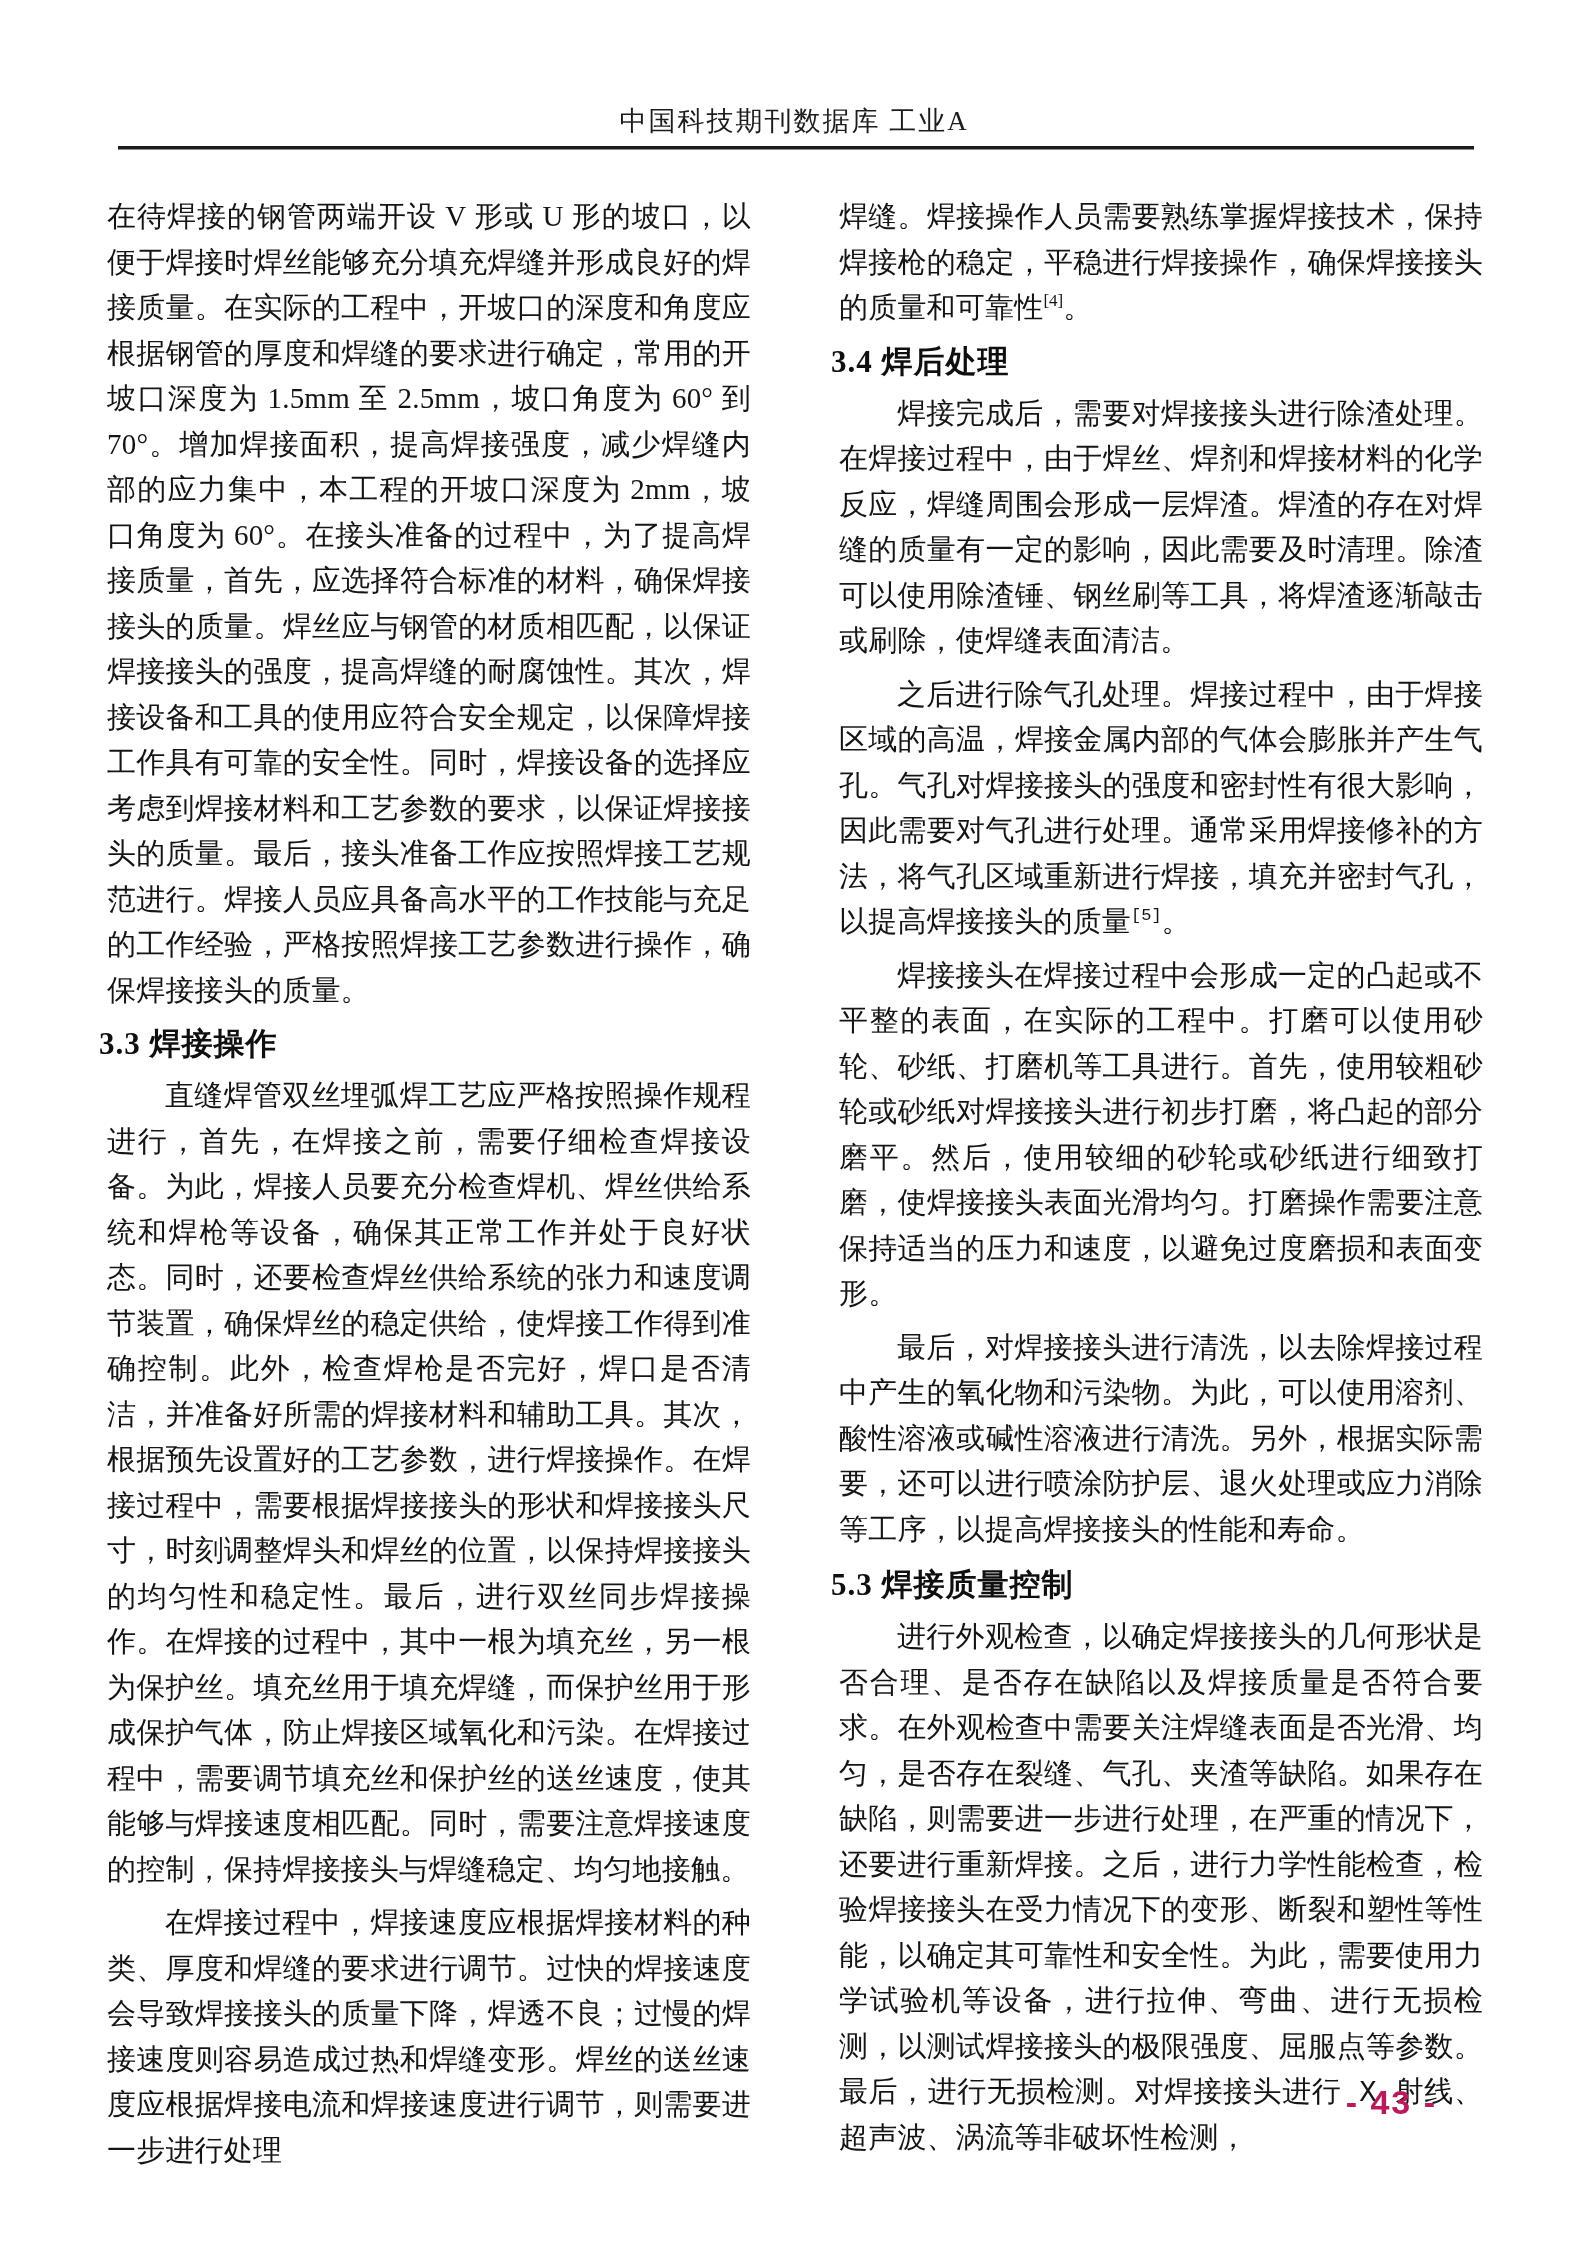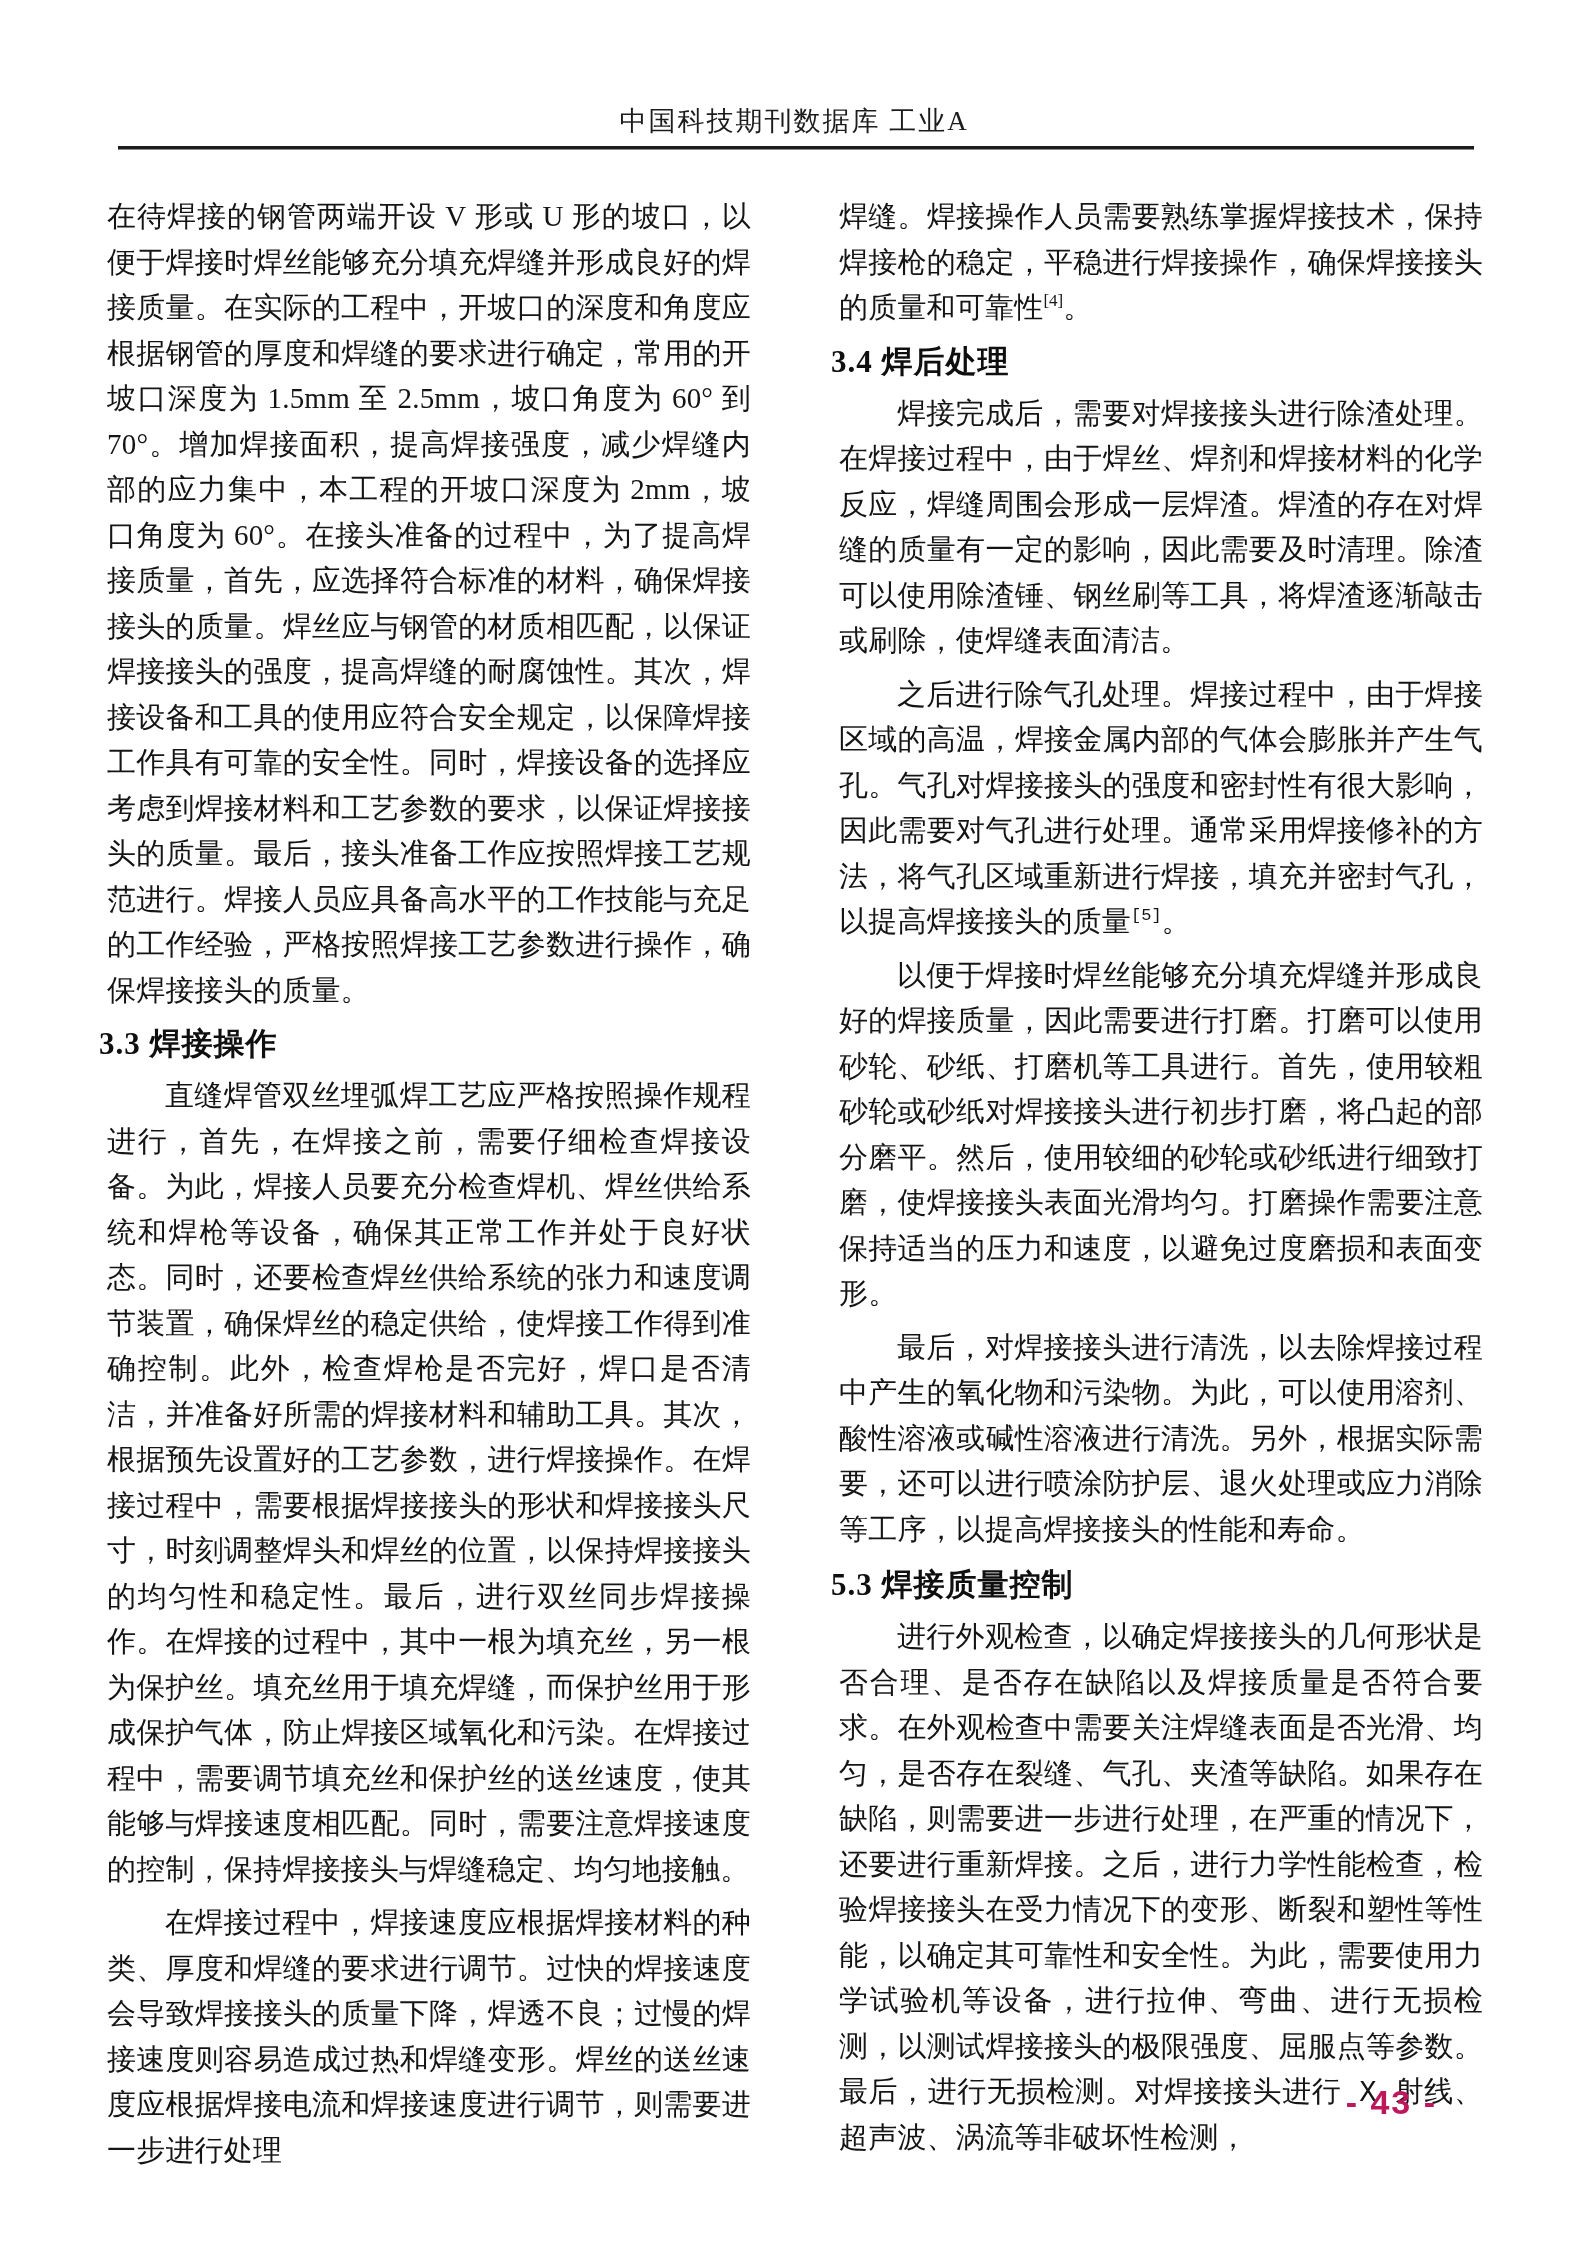--- a/index.html
+++ b/index.html
@@ -104,21 +104,21 @@
         <p class="para">在待焊接的钢管两端开设 V 形或 U 形的坡口，以便于焊接时焊丝能够充分填充焊缝并形成良好的焊接质量。在实际的工程中，开坡口的深度和角度应根据钢管的厚度和焊缝的要求进行确定，常用的开坡口深度为 1.5mm 至 2.5mm，坡口角度为 60° 到 70°。增加焊接面积，提高焊接强度，减少焊缝内部的应力集中，本工程的开坡口深度为 2mm，坡口角度为 60°。在接头准备的过程中，为了提高焊接质量，首先，应选择符合标准的材料，确保焊接接头的质量。焊丝应与钢管的材质相匹配，以保证焊接接头的强度，提高焊缝的耐腐蚀性。其次，焊接设备和工具的使用应符合安全规定，以保障焊接工作具有可靠的安全性。同时，焊接设备的选择应考虑到焊接材料和工艺参数的要求，以保证焊接接头的质量。最后，接头准备工作应按照焊接工艺规范进行。焊接人员应具备高水平的工作技能与充足的工作经验，严格按照焊接工艺参数进行操作，确保焊接接头的质量。</p>
         <h3 class="heading">3.3 焊接操作</h3>
         <p class="para indent">直缝焊管双丝埋弧焊工艺应严格按照操作规程进行，首先，在焊接之前，需要仔细检查焊接设备。为此，焊接人员要充分检查焊机、焊丝供给系统和焊枪等设备，确保其正常工作并处于良好状态。同时，还要检查焊丝供给系统的张力和速度调节装置，确保焊丝的稳定供给，使焊接工作得到准确控制。此外，检查焊枪是否完好，焊口是否清洁，并准备好所需的焊接材料和辅助工具。其次，根据预先设置好的工艺参数，进行焊接操作。在焊接过程中，需要根据焊接接头的形状和焊接接头尺寸，时刻调整焊头和焊丝的位置，以保持焊接接头的均匀性和稳定性。最后，进行双丝同步焊接操作。在焊接的过程中，其中一根为填充丝，另一根为保护丝。填充丝用于填充焊缝，而保护丝用于形成保护气体，防止焊接区域氧化和污染。在焊接过程中，需要调节填充丝和保护丝的送丝速度，使其能够与焊接速度相匹配。同时，需要注意焊接速度的控制，保持焊接接头与焊缝稳定、均匀地接触。</p>
         <p class="para indent">在焊接过程中，焊接速度应根据焊接材料的种类、厚度和焊缝的要求进行调节。过快的焊接速度会导致焊接接头的质量下降，焊透不良；过慢的焊接速度则容易造成过热和焊缝变形。焊丝的送丝速度应根据焊接电流和焊接速度进行调节，则需要进一步进行处理</p>
       </div>
     <div class="col">
         <p class="para">焊缝。焊接操作人员需要熟练掌握焊接技术，保持焊接枪的稳定，平稳进行焊接操作，确保焊接接头的质量和可靠性<sup class="cite">[4]</sup>。</p>
         <h3 class="heading">3.4 焊后处理</h3>
         <p class="para indent">焊接完成后，需要对焊接接头进行除渣处理。在焊接过程中，由于焊丝、焊剂和焊接材料的化学反应，焊缝周围会形成一层焊渣。焊渣的存在对焊缝的质量有一定的影响，因此需要及时清理。除渣可以使用除渣锤、钢丝刷等工具，将焊渣逐渐敲击或刷除，使焊缝表面清洁。</p>
         <p class="para indent">之后进行除气孔处理。焊接过程中，由于焊接区域的高温，焊接金属内部的气体会膨胀并产生气孔。气孔对焊接接头的强度和密封性有很大影响，因此需要对气孔进行处理。通常采用焊接修补的方法，将气孔区域重新进行焊接，填充并密封气孔，以提高焊接接头的质量<sup class="cite">[5]</sup>。</p>
-        <p class="para indent">以便于焊接时焊丝能够充分填充焊缝并形成良好的焊接质量，因此需要进行打磨。打磨可以使用砂轮、砂纸、打磨机等工具进行。首先，使用较粗砂轮或砂纸对焊接接头进行初步打磨，将凸起的部分磨平。然后，使用较细的砂轮或砂纸进行细致打磨，使焊接接头表面光滑均匀。打磨操作需要注意保持适当的压力和速度，以避免过度磨损和表面变形。</p>
+        <p class="para indent">焊接接头在焊接过程中会形成一定的凸起或不平整的表面，在实际的工程中。打磨可以使用砂轮、砂纸、打磨机等工具进行。首先，使用较粗砂轮或砂纸对焊接接头进行初步打磨，将凸起的部分磨平。然后，使用较细的砂轮或砂纸进行细致打磨，使焊接接头表面光滑均匀。打磨操作需要注意保持适当的压力和速度，以避免过度磨损和表面变形。</p>
         <p class="para indent">最后，对焊接接头进行清洗，以去除焊接过程中产生的氧化物和污染物。为此，可以使用溶剂、酸性溶液或碱性溶液进行清洗。另外，根据实际需要，还可以进行喷涂防护层、退火处理或应力消除等工序，以提高焊接接头的性能和寿命。</p>
         <h3 class="heading">5.3 焊接质量控制</h3>
         <p class="para indent">进行外观检查，以确定焊接接头的几何形状是否合理、是否存在缺陷以及焊接质量是否符合要求。在外观检查中需要关注焊缝表面是否光滑、均匀，是否存在裂缝、气孔、夹渣等缺陷。如果存在缺陷，则需要进一步进行处理，在严重的情况下，还要进行重新焊接。之后，进行力学性能检查，检验焊接接头在受力情况下的变形、断裂和塑性等性能，以确定其可靠性和安全性。为此，需要使用力学试验机等设备，进行拉伸、弯曲、进行无损检测，以测试焊接接头的极限强度、屈服点等参数。最后，进行无损检测。对焊接接头进行 X 射线、超声波、涡流等非破坏性检测，</p>
       </div>
   </div>
 
   <div class="footer-page-number">- 43 -</div>
 
 </div>
 

